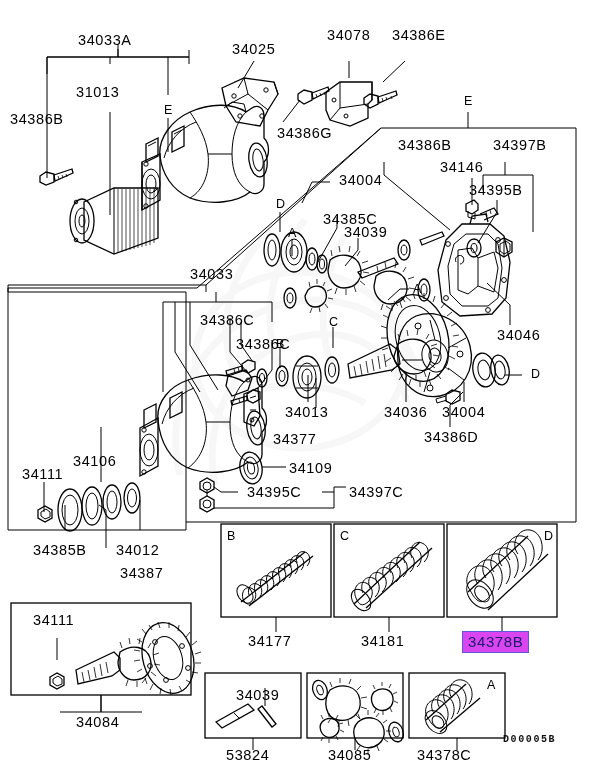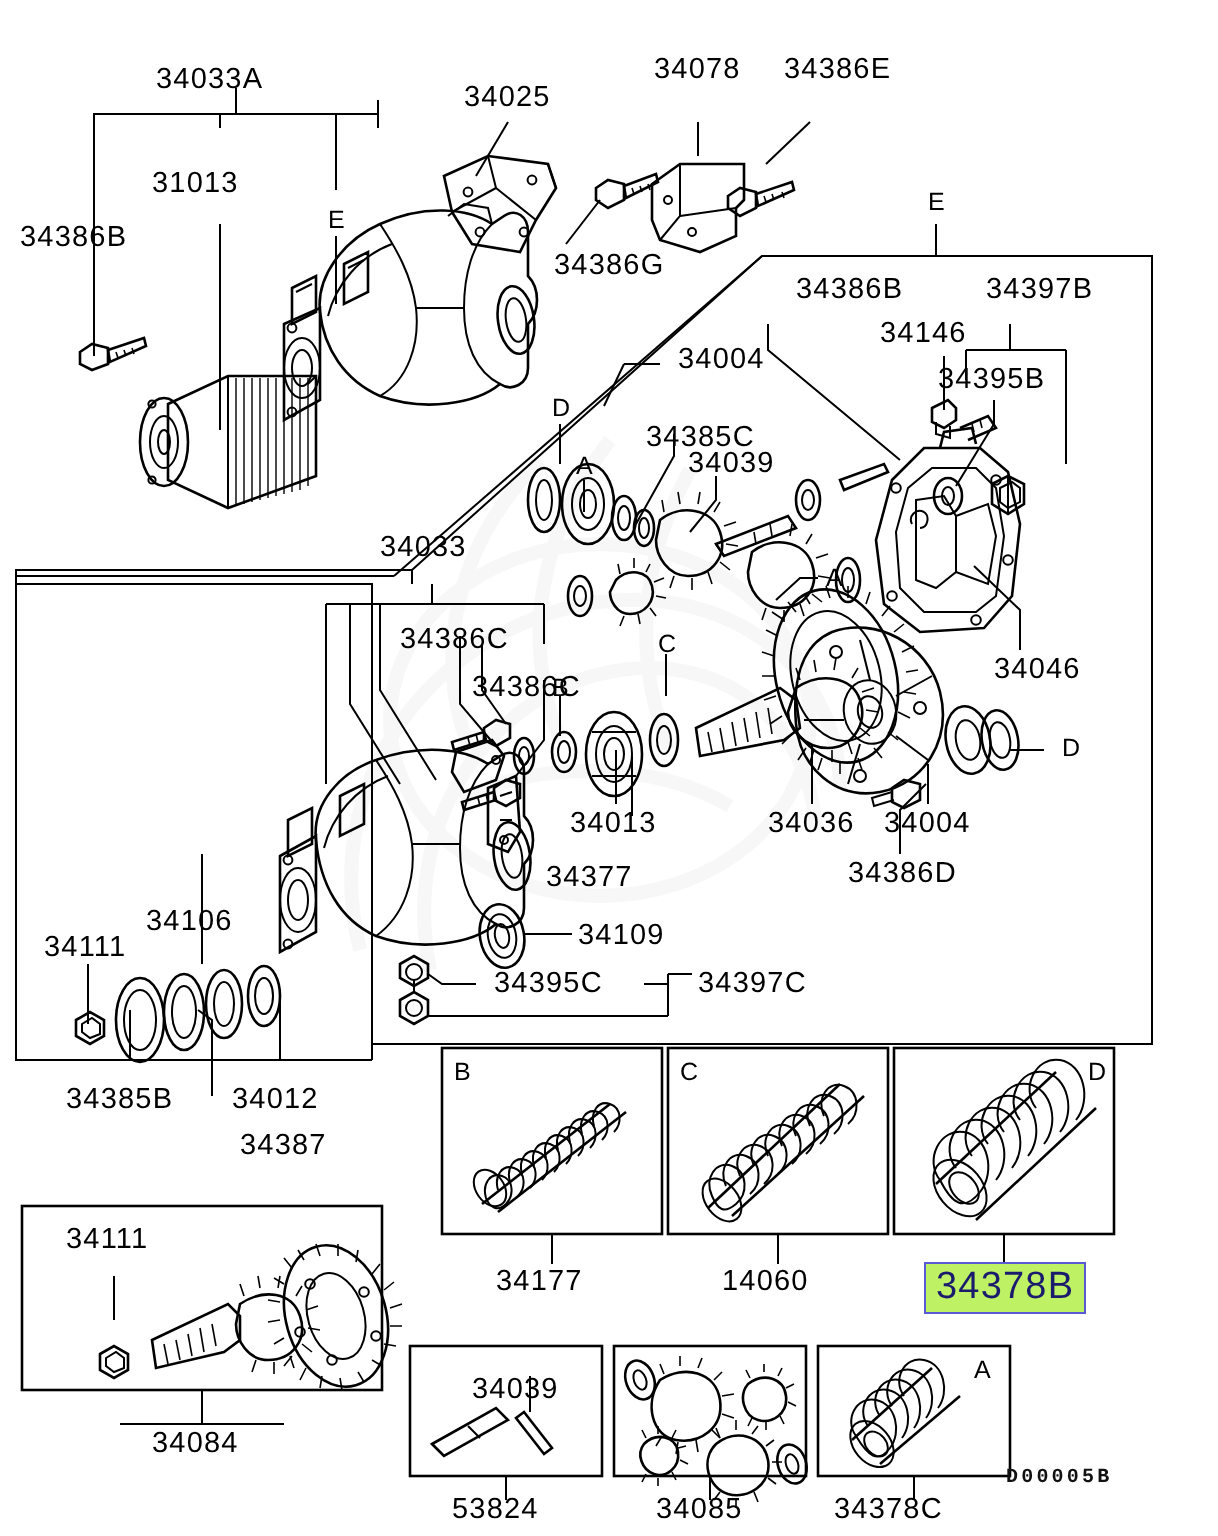--- a/index.html
+++ b/index.html
@@ -45,24 +45,24 @@
     position:absolute;
     font-size:10px;
     letter-spacing:1.6px;
     font-family:"Liberation Mono","DejaVu Sans Mono",monospace;
     color:#111;
     font-weight:700;
   }
   
   .hl{
     position:absolute;
-    background:#bef264;
+    background:#d946ef;
     border:1px solid #5a5ad6;
     color:#1b1b6e;
-    font-size:19px;
+    font-size:15px;
     letter-spacing:0.6px;
     padding:2px 5px 3px 5px;
     line-height:1;
     white-space:nowrap;
   }
 </style>
 </head>
 <body>
 
 <div id="page">
@@ -716,21 +716,21 @@
   <div class="lbl" style="left:116px;top:543px;">34012</div>
   <div class="lbl" style="left:75px;top:566px;margin-left:45px;">34387</div>
 
   <div class="lbl" style="left:33px;top:613px;">34111</div>
   <div class="lbl" style="left:76px;top:715px;">34084</div>
 
   <div class="callout" style="left:227px;top:530px;">B</div>
   <div class="lbl" style="left:248px;top:634px;">34177</div>
 
   <div class="callout" style="left:340px;top:530px;">C</div>
-  <div class="lbl" style="left:361px;top:634px;">14060</div>
+  <div class="lbl" style="left:361px;top:634px;">34181</div>
 
   <div class="callout" style="left:544px;top:530px;">D</div>
   <div class="hl" style="left:462px;top:631px;">34378B</div>
 
   <div class="lbl" style="left:236px;top:688px;">34039</div>
   <div class="lbl" style="left:226px;top:748px;">53824</div>
   <div class="lbl" style="left:328px;top:748px;">34085</div>
   <div class="callout" style="left:487px;top:679px;">A</div>
   <div class="lbl" style="left:417px;top:748px;">34378C</div>
 

